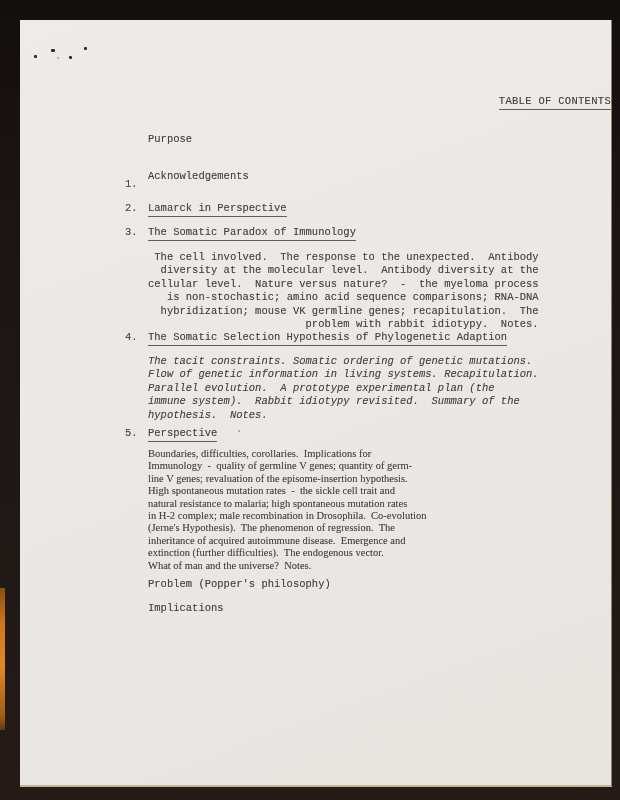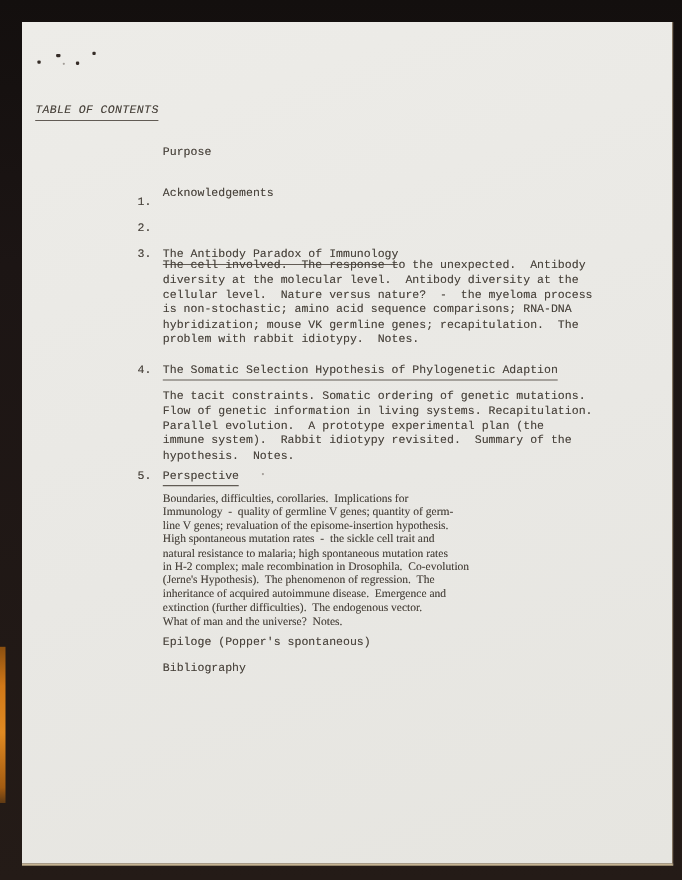--- a/index.html
+++ b/index.html
@@ -26,23 +26,22 @@
     background: linear-gradient(160deg, #edecE8 0%, #e9e8e4 55%, #e6e5e0 100%);
     border-bottom: 2px solid #c6b493;
     border-right: 1px solid #8d7f6a;
     color: #48423b;
     font-size: 10.5px;
     text-shadow: 0 0 0.6px rgba(64,57,50,0.38);
   }
   .doc-title-wrap {
     position: absolute;
     left: 12px; right: 0; top: 75px;
-    text-align: left;
+    text-align: right;
     letter-spacing: 0.3px;
-    font-style: italic;
   }
   .u {
     border-bottom: 1px solid rgba(62,55,48,0.8);
     padding-bottom: 1.5px;
   }
   .fm-line { position: absolute; left: 128px; }
   .toc-item {
     position: absolute; left: 105px;
     display: flex;
   }
@@ -80,38 +79,39 @@
 
     <div class="fm-line" style="top:113px;">Purpose</div>
     <div class="fm-line" style="top:150px;">Acknowledgements</div>
 
     <div class="toc-item" style="top:158px;">
       <span class="toc-num">1.</span>
     </div>
 
     <div class="toc-item" style="top:182px;">
       <span class="toc-num">2.</span>
+      <span class="u">Lamarck in Perspective</span>
     </div>
 
     <div class="toc-item" style="top:206px;">
       <span class="toc-num">3.</span>
-      <span class="u">The Antibody Paradox of Immunology</span>
+      <span class="u">The Somatic Paradox of Immunology</span>
     </div>
-    <div class="para" style="top:216px;">The cell involved.  The response to the unexpected.  Antibody
+    <div class="para" style="top:231px;text-align:right;">The cell involved.  The response to the unexpected.  Antibody
 diversity at the molecular level.  Antibody diversity at the
 cellular level.  Nature versus nature?  -  the myeloma process
 is non-stochastic; amino acid sequence comparisons; RNA-DNA
 hybridization; mouse VK germline genes; recapitulation.  The
 problem with rabbit idiotypy.  Notes.</div>
 
     <div class="toc-item" style="top:311px;">
       <span class="toc-num">4.</span>
       <span class="u">The Somatic Selection Hypothesis of Phylogenetic Adaption</span>
     </div>
-    <div class="para" style="top:335px;">The tacit constraints. Somatic ordering of genetic mutations.
+    <div class="para" style="top:335px;font-style:italic;">The tacit constraints. Somatic ordering of genetic mutations.
 Flow of genetic information in living systems. Recapitulation.
 Parallel evolution.  A prototype experimental plan (the
 immune system).  Rabbit idiotypy revisited.  Summary of the
 hypothesis.  Notes.</div>
 
     <div class="toc-item" style="top:407px;">
       <span class="toc-num">5.</span>
       <span class="u">Perspective</span>
     </div>
     <div class="ink-dot faint" style="left:218px; top:410px; width:2px; height:2px;"></div>
@@ -119,17 +119,17 @@
 Immunology  -  quality of germline V genes; quantity of germ-
 line V genes; revaluation of the episome-insertion hypothesis.
 High spontaneous mutation rates  -  the sickle cell trait and
 natural resistance to malaria; high spontaneous mutation rates
 in H-2 complex; male recombination in Drosophila.  Co-evolution
 (Jerne's Hypothesis).  The phenomenon of regression.  The
 inheritance of acquired autoimmune disease.  Emergence and
 extinction (further difficulties).  The endogenous vector.
 What of man and the universe?  Notes.</div>
 
-    <div class="fm-line" style="top:558px;">Epiloge (Popper's spontaneous)</div>
-    <div class="fm-line" style="top:582px;">Bibliography</div>
+    <div class="fm-line" style="top:558px;">Problem (Popper's philosophy)</div>
+    <div class="fm-line" style="top:582px;">Implications</div>
 
   </div>
 </div>
 
 </body></html>

